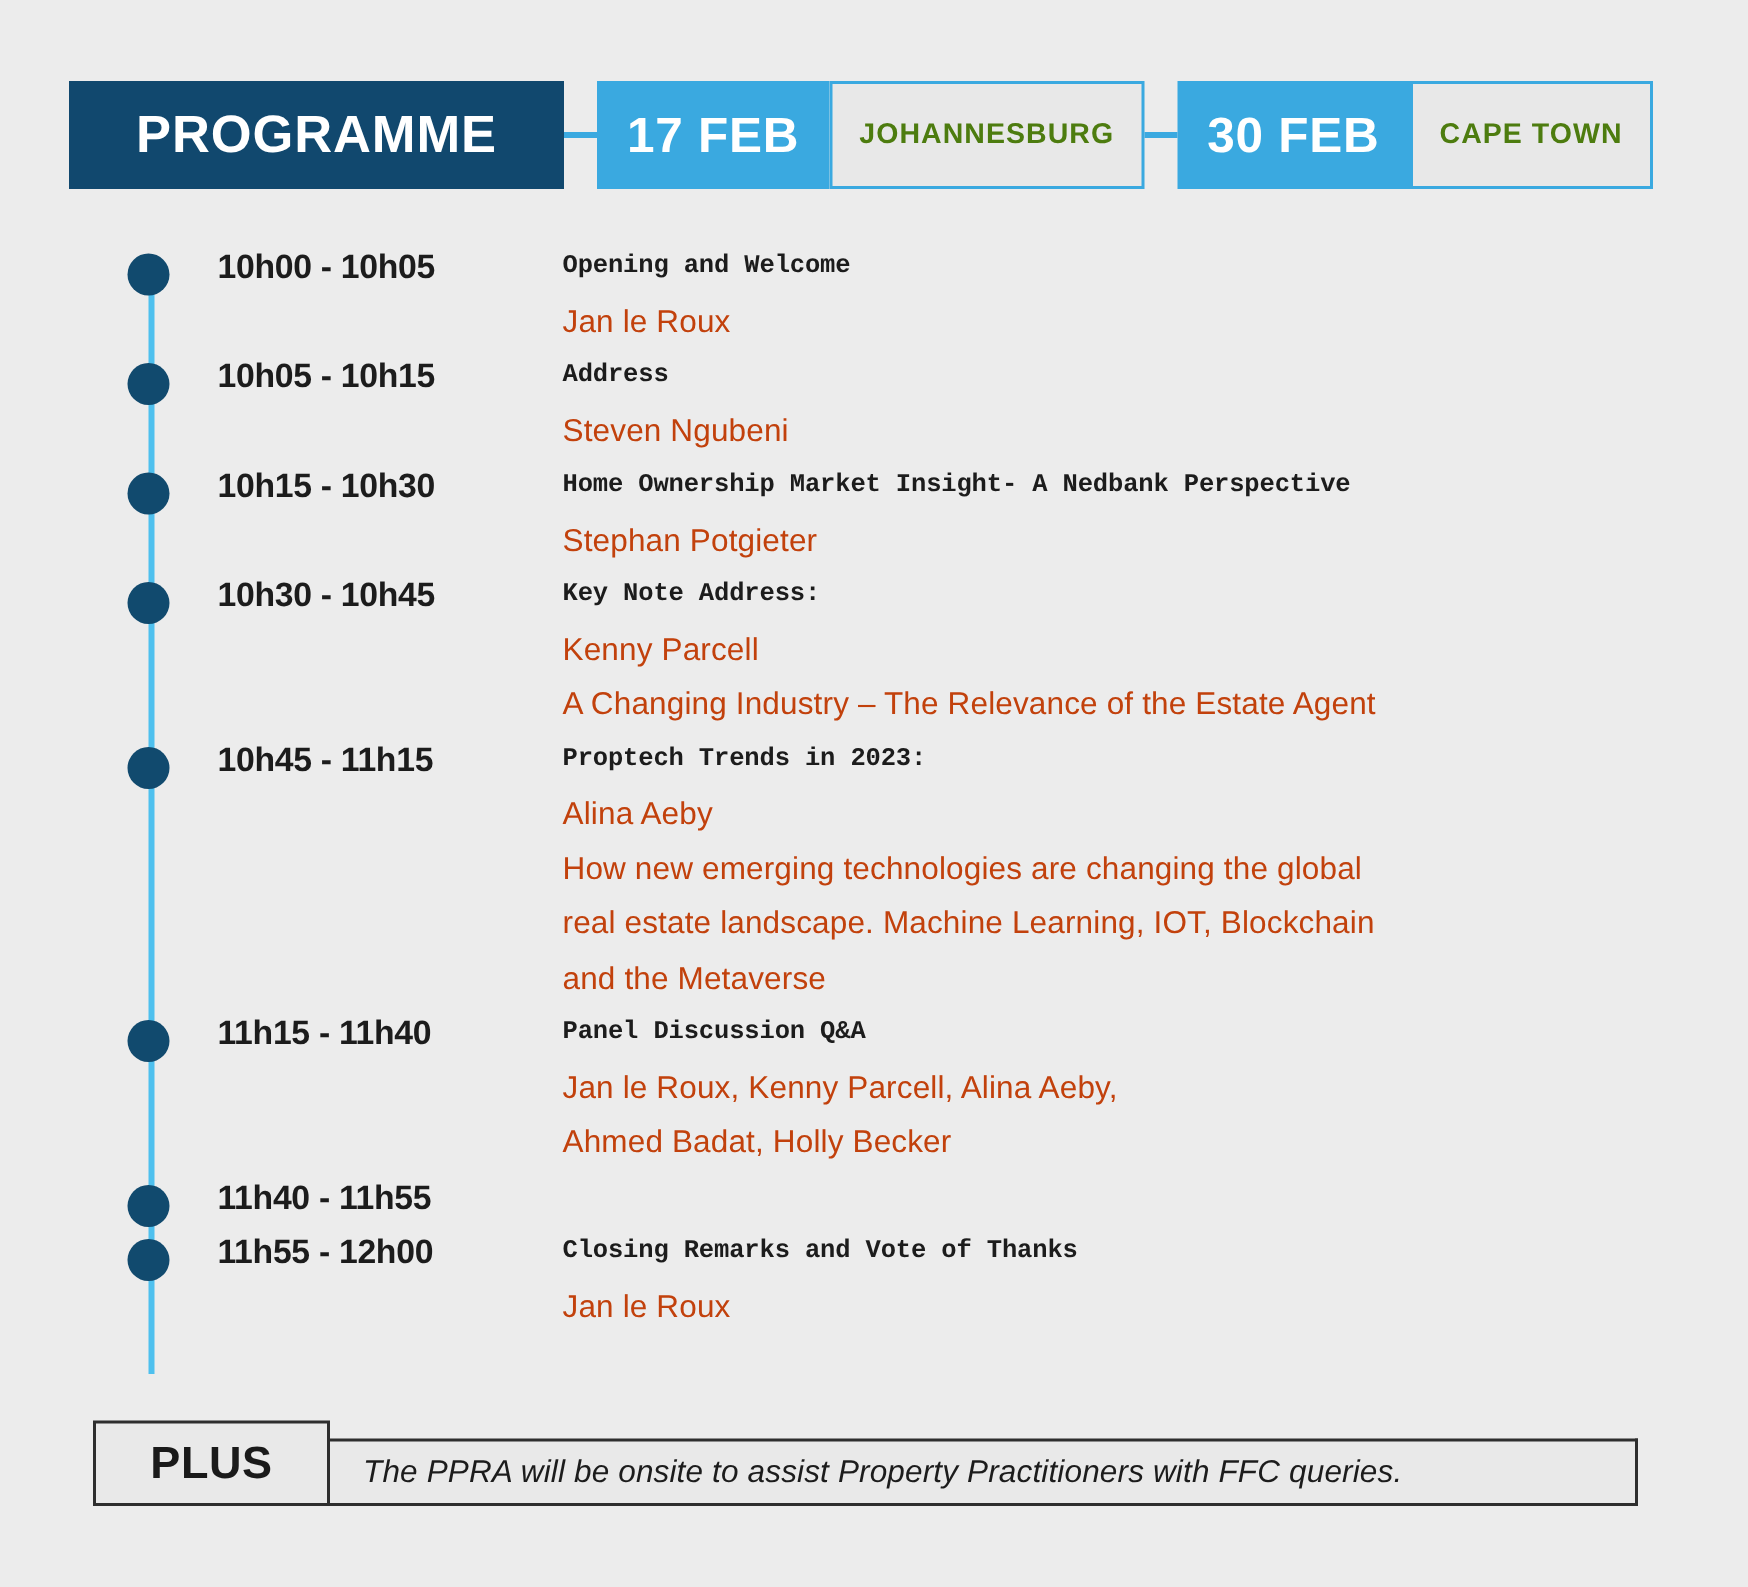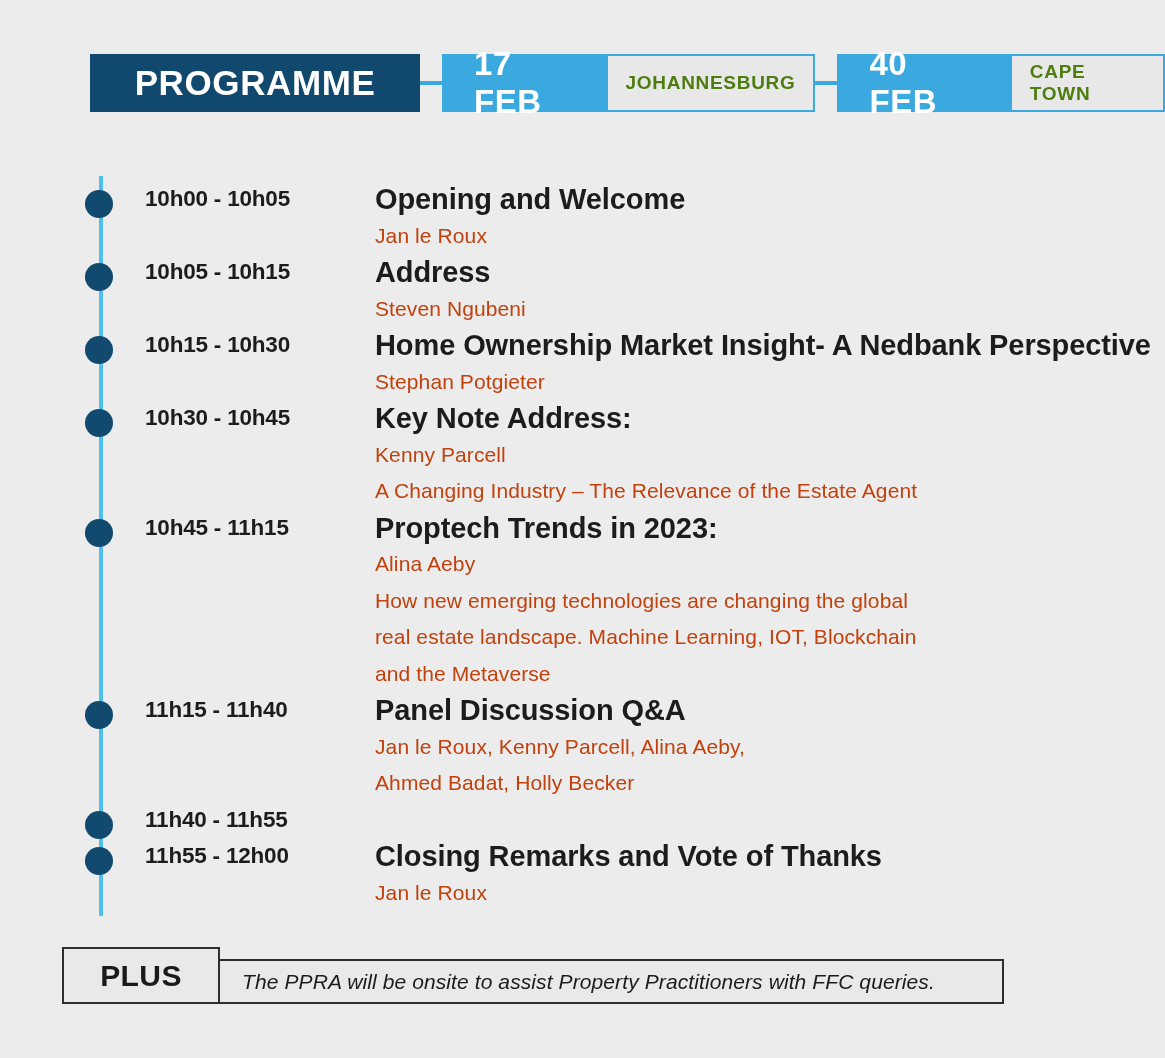--- a/index.html
+++ b/index.html
@@ -16,22 +16,21 @@
     position: relative;
   }
 
   
   .header-row {
     position: absolute;
     left: 46px;
     top: 54px;
     display: flex;
     align-items: stretch;
-    height: 58px;
-    margin-left: 44px;
+    height: 72px;
   }
   .hdr-programme {
     background: #11486e;
     color: #ffffff;
     font-size: 35px;
     font-weight: bold;
     letter-spacing: 0.6px;
     display: flex;
     align-items: center;
     justify-content: center;
@@ -54,21 +53,21 @@
   }
   .hdr-date {
     background: #3aa9e0;
     color: #ffffff;
     font-size: 33px;
     font-weight: bold;
     letter-spacing: 0.5px;
     display: flex;
     align-items: center;
     justify-content: center;
-    padding: 0 32px;
+    padding: 0 20px;
     box-sizing: border-box;
   }
   .hdr-city {
     background: #e8e8e8;
     color: #4d7c0f;
     font-size: 19px;
     font-weight: bold;
     letter-spacing: 0.7px;
     display: flex;
     align-items: center;
@@ -89,21 +88,20 @@
     top: 176px;
     width: 4px;
     height: 740px;
     background: #4ec0ee;
   }
   .schedule {
     position: absolute;
     left: 0;
     top: 160px;
     width: 1165px;
-    margin-top: 21px;
   }
   .row {
     position: relative;
     display: flex;
     align-items: flex-start;
   }
   .dot-cell {
     position: relative;
     width: 0;
     flex: 0 0 0;
@@ -128,42 +126,43 @@
     letter-spacing: -0.2px;
     line-height: 36.5px;
     white-space: nowrap;
   }
   .detail-cell {
     flex: 1 1 auto;
     padding-left: 140px;
     box-sizing: border-box;
   }
   .item-title {
-    font-size: 29px;
+    font-size: 17px;
     font-weight: bold;
     color: #1c1c1c;
     line-height: 36.5px;
     letter-spacing: -0.1px;
     white-space: nowrap;
+    font-family: Liberation Mono, monospace;
   }
   .item-line {
     font-size: 21px;
     font-weight: normal;
     color: #c2410c;
     line-height: 36.5px;
     letter-spacing: 0.1px;
     white-space: nowrap;
   }
 
   
   .plus-box {
     position: absolute;
     left: 62px;
     top: 947px;
-    width: 942px;
+    width: 1030px;
     height: 57px;
     display: flex;
     align-items: stretch;
     box-sizing: border-box;
   }
   .plus-label {
     width: 158px;
     flex: 0 0 158px;
     border: 2px solid #2e2e2e;
     background: #e9e9e9;
@@ -205,21 +204,21 @@
   <div class="hdr-group">
     <div class="hdr-date">17 FEB</div>
     <div class="hdr-city">JOHANNESBURG</div>
   </div>
 
   <div class="hdr-connector">
       <i></i>
     </div>
 
   <div class="hdr-group">
-    <div class="hdr-date">40 FEB</div>
+    <div class="hdr-date">30 FEB</div>
     <div class="hdr-city">CAPE TOWN</div>
   </div>
 </div>
 
 <div class="timeline-line"></div>
 
 <div class="schedule">
 
   <div class="row">
     <div class="dot-cell">

